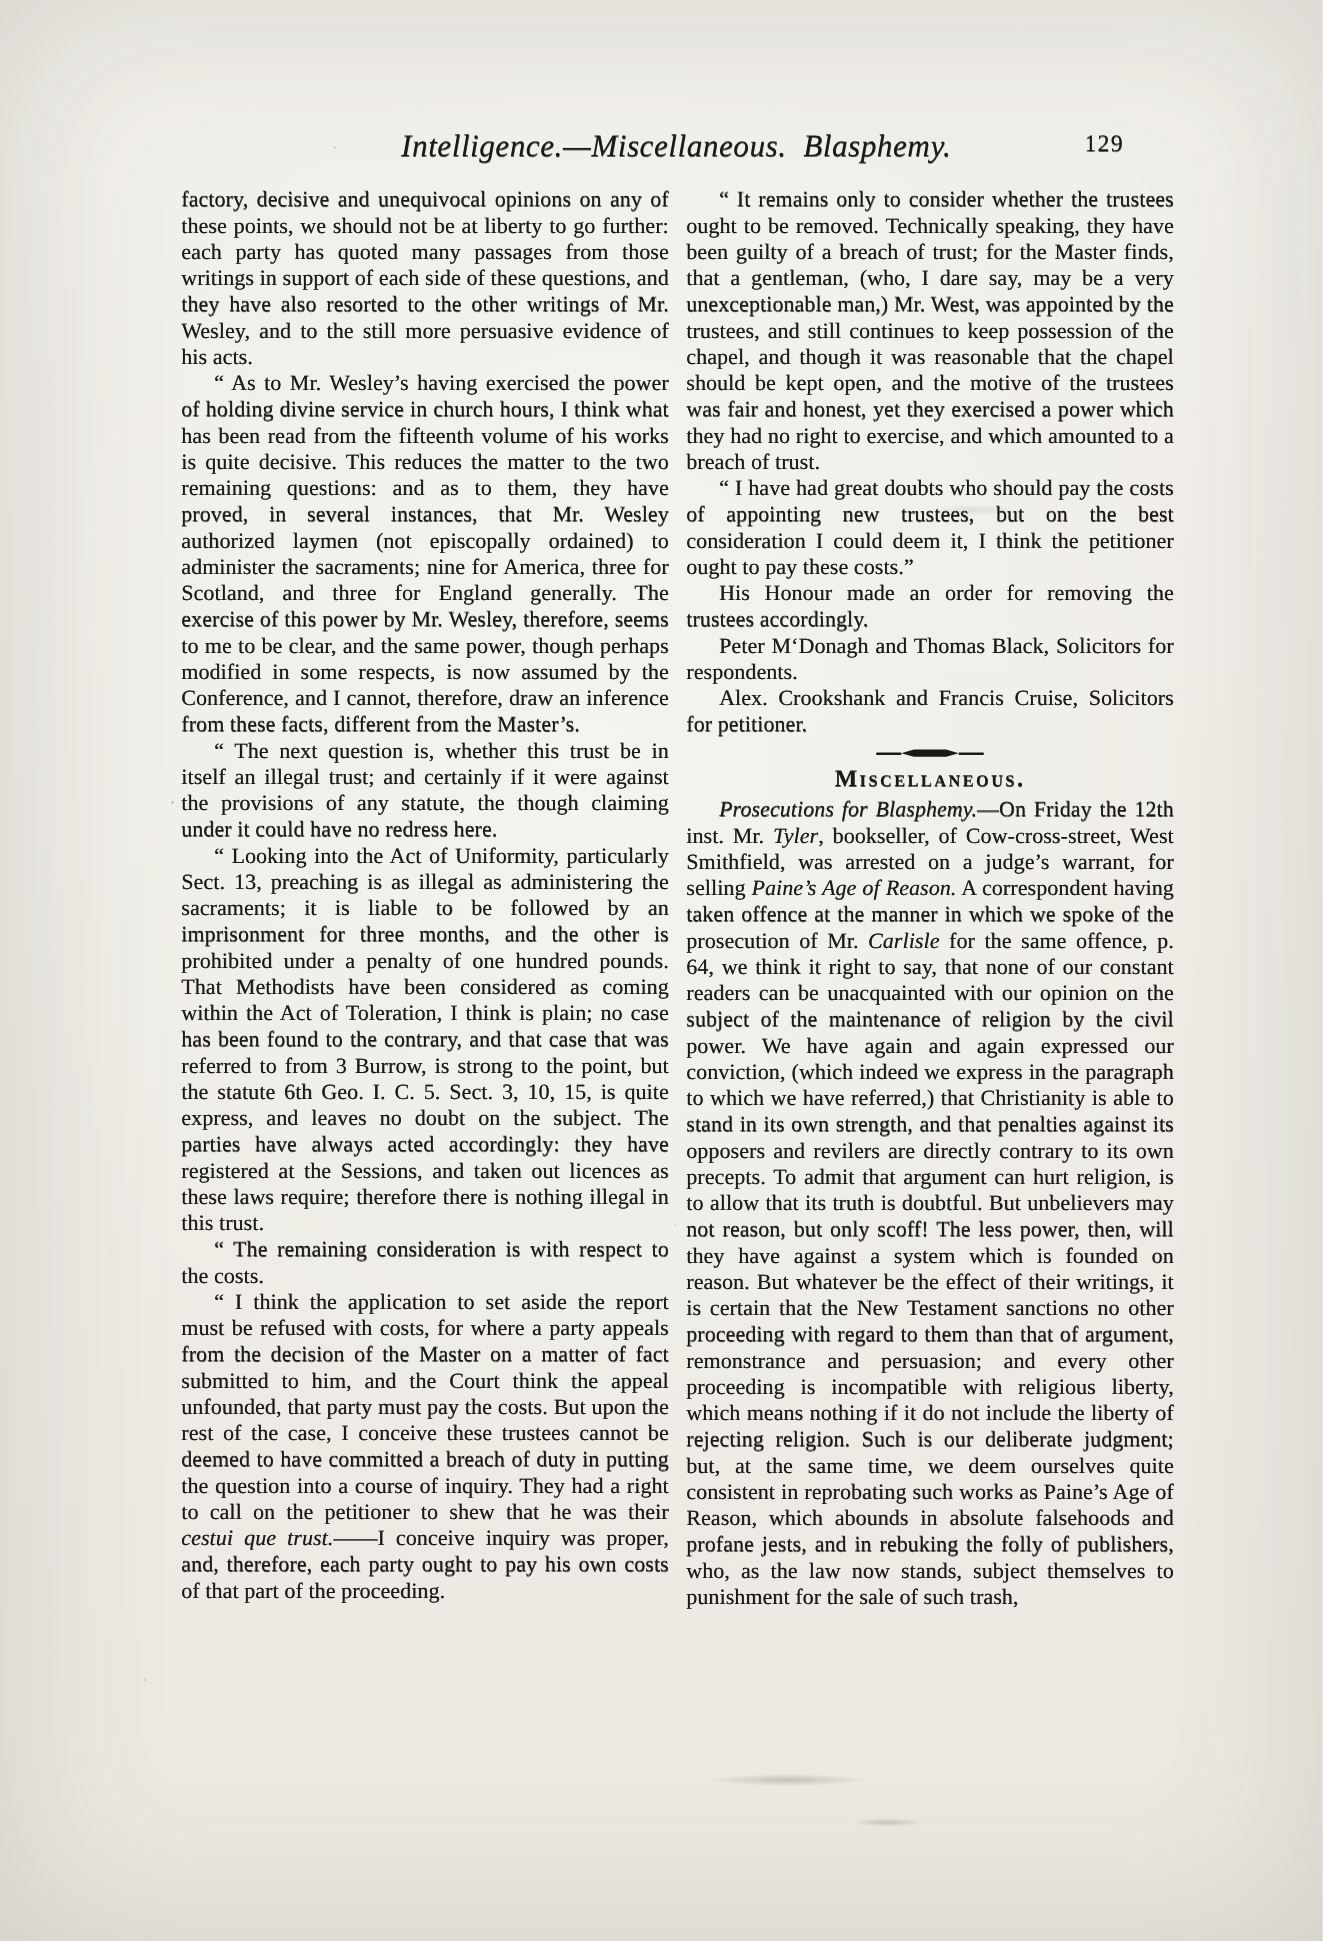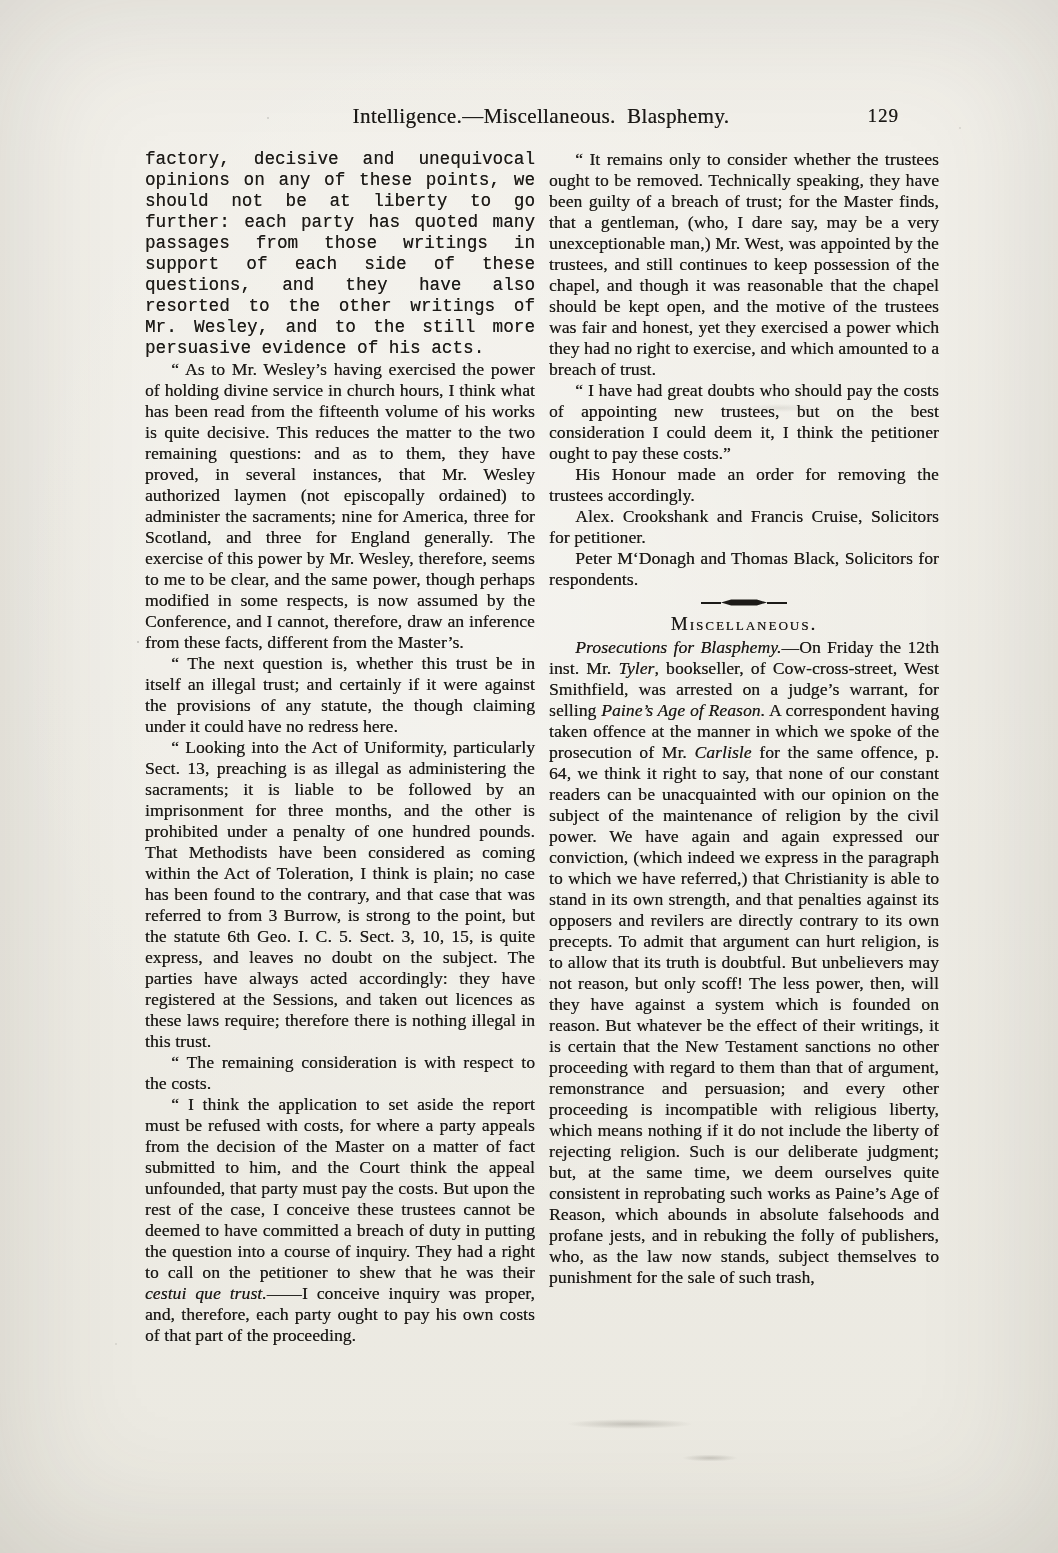--- a/index.html
+++ b/index.html
@@ -36,21 +36,22 @@
     pointer-events: none;
   }
 
   .page-header {
     position: absolute;
     top: 104px; left: 145px;
     width: 792px; height: 36px;
   }
   .running-title {
     text-align: center;
-    font-size: 21px;
+    font-style: italic;
+    font-size: 25px;
     letter-spacing: .4px;
     white-space: pre;
     text-shadow: .2px .2px .4px rgba(25,22,18,.65);
   }
   .page-number {
     position: absolute;
     right: 38px; top: 1px;
     font-size: 19px;
     font-weight: normal;
     letter-spacing: 1px;
@@ -68,21 +69,21 @@
   .column {
     width: 390px;
     font-size: 17.5px;
     line-height: 21px;
     text-align: justify;
     hyphens: auto;
     letter-spacing: .1px;
     text-shadow: .25px .25px .35px rgba(25,22,18,.72);
   }
   .column p { text-indent: 1.5em; }
-  .column p.flush { text-indent: 0; font-family: Liberation Mono, monospace; }
+  .column p.flush { text-indent: 0; }
 
   .swelled-rule {
     display: flex;
     align-items: center;
     justify-content: center;
     width: 86px;
     margin: 9px auto 7px;
   }
   .rule-line {
     flex: 1;
@@ -90,21 +91,21 @@
     background: var(--ink);
   }
   .rule-diamond {
     width: 46px; height: 7px;
     background: var(--ink);
     clip-path: polygon(0 50%, 22% 8%, 78% 8%, 100% 50%, 78% 92%, 22% 92%);
   }
 
   .section-heading {
     text-align: center;
-    font-weight: normal;
+    font-weight: bold;
     font-variant: small-caps;
     font-size: 19px;
     letter-spacing: 2px;
     margin: 2px 0 3px;
     text-shadow: .25px .25px .35px rgba(25,22,18,.72);
   }
   i { }
 </style>
 </head>
 <body>
@@ -122,22 +123,22 @@
     <p><span>“ The next question is, whether this trust be in itself an illegal trust; and certainly if it were against the provisions of any statute, the though claiming under it could have no redress here.</span></p>
     <p><span>“ Looking into the Act of Uniformity, particularly Sect. 13, preaching is as illegal as administering the sacraments; it is liable to be followed by an imprisonment for three months, and the other is prohibited under a penalty of one hundred pounds. That Methodists have been considered as coming within the Act of Toleration, I think is plain; no case has been found to the contrary, and that case that was referred to from 3 Burrow, is strong to the point, but the statute 6th Geo. I. C. 5. Sect. 3, 10, 15, is quite express, and leaves no doubt on the subject. The parties have always acted accordingly: they have registered at the Sessions, and taken out licences as these laws require; therefore there is nothing illegal in this trust.</span></p>
     <p><span>“ The remaining consideration is with respect to the costs.</span></p>
     <p><span>“ I think the application to set aside the report must be refused with costs, for where a party appeals from the decision of the Master on a matter of fact submitted to him, and the Court think the appeal unfounded, that party must pay the costs. But upon the rest of the case, I conceive these trustees cannot be deemed to have committed a breach of duty in putting the question into a course of inquiry. They had a right to call on the petitioner to shew that he was their </span><i>cestui que trust.</i><span>——I conceive inquiry was proper, and, therefore, each party ought to pay his own costs of that part of the proceeding.</span></p>
   </section>
 
   <section class="column">
     <p><span>“ It remains only to consider whether the trustees ought to be removed. Technically speaking, they have been guilty of a breach of trust; for the Master finds, that a gentleman, (who, I dare say, may be a very unexceptionable man,) Mr. West, was appointed by the trustees, and still continues to keep possession of the chapel, and though it was reasonable that the chapel should be kept open, and the motive of the trustees was fair and honest, yet they exercised a power which they had no right to exercise, and which amounted to a breach of trust.</span></p>
     <p><span>“ I have had great doubts who should pay the costs of appointing new trustees, but on the best consideration I could deem it, I think the petitioner ought to pay these costs.”</span></p>
     <p><span>His Honour made an order for removing the trustees accordingly.</span></p>
+    <p><span>Peter M‘Donagh and Thomas Black, Solicitors for respondents.</span></p>
     <p><span>Alex. Crookshank and Francis Cruise, Solicitors for petitioner.</span></p>
-    <p><span>Peter M‘Donagh and Thomas Black, Solicitors for respondents.</span></p>
 
     <div class="swelled-rule">
       <span class="rule-line"></span>
       <span class="rule-diamond"></span>
       <span class="rule-line"></span>
     </div>
 
     <h2 class="section-heading">Miscellaneous.</h2>
 
     <p><i>Prosecutions for Blasphemy.</i><span>—On Friday the 12th inst. Mr. </span><i>Tyler</i><span>, bookseller, of Cow-cross-street, West Smithfield, was arrested on a judge’s warrant, for selling </span><i>Paine’s Age of Reason.</i><span> A correspondent having taken offence at the manner in which we spoke of the prosecution of Mr. </span><i>Carlisle</i><span> for the same offence, p. 64, we think it right to say, that none of our constant readers can be unacquainted with our opinion on the subject of the maintenance of religion by the civil power. We have again and again expressed our conviction, (which indeed we express in the paragraph to which we have referred,) that Christianity is able to stand in its own strength, and that penalties against its opposers and revilers are directly contrary to its own precepts. To admit that argument can hurt religion, is to allow that its truth is doubtful. But unbelievers may not reason, but only scoff! The less power, then, will they have against a system which is founded on reason. But whatever be the effect of their writings, it is certain that the New Testament sanctions no other proceeding with regard to them than that of argument, remonstrance and persuasion; and every other proceeding is incompatible with religious liberty, which means nothing if it do not include the liberty of rejecting religion. Such is our deliberate judgment; but, at the same time, we deem ourselves quite consistent in reprobating such works as Paine’s Age of Reason, which abounds in absolute falsehoods and profane jests, and in rebuking the folly of publishers, who, as the law now stands, subject themselves to punishment for the sale of such trash,</span></p>

